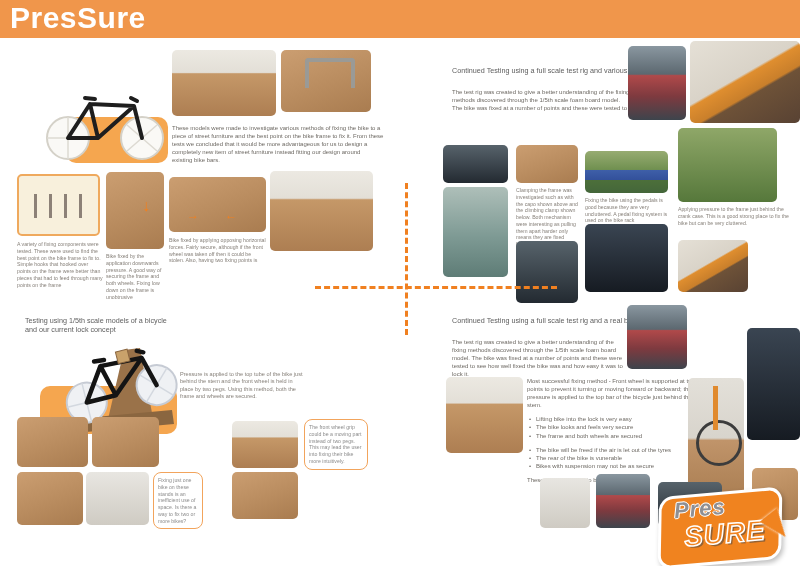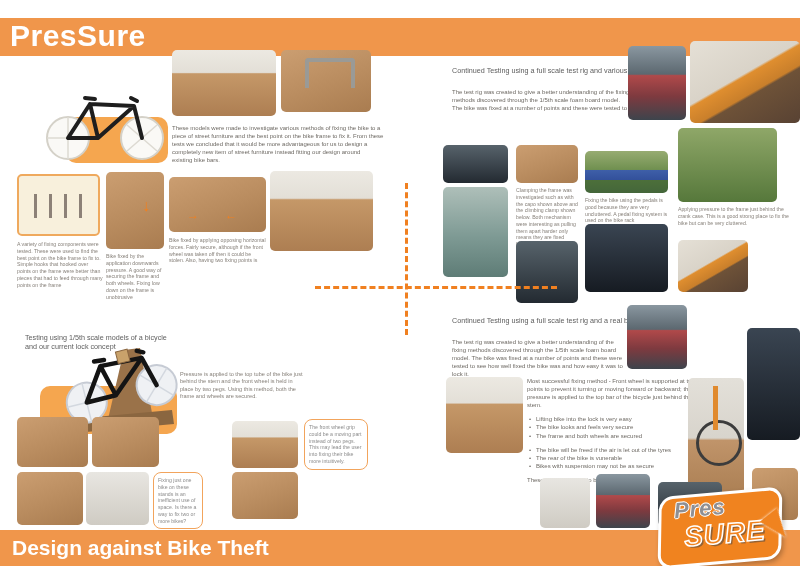--- a/index.html
+++ b/index.html
@@ -1,21 +1,21 @@
 <!DOCTYPE html>
 <html><head>
 <meta charset="utf-8">
 <style>
   html,body{margin:0;padding:0;background:#9a9a9a;}
   .poster{position:relative;width:800px;height:566px;background:#ffffff;overflow:hidden;
           font-family:"Liberation Sans",sans-serif;color:#5a5a5a;}
   .abs{position:absolute;}
   
   .bar{position:absolute;left:0;width:800px;background:#F0964B;}
-  .bar.top{top:18px;height:38px;}
+  .bar.top{top:0;height:38px;}
   .bar.bottom{top:530px;height:36px;}
   .bar h1{margin:0;padding:0 0 0 10px;font-size:30px;line-height:36px;font-weight:bold;color:#fff;letter-spacing:.5px;}
   .bar h2{margin:0;padding:0 0 0 12px;font-size:21px;line-height:36px;font-weight:bold;color:#fff;}
   
   .heading{font-size:7.2px;line-height:1.3;color:#5d5d5d;}
   .body{font-size:6px;line-height:1.35;color:#6e6a64;white-space:pre-line;}
   .cap{font-size:5.2px;line-height:1.3;color:#87817a;}
   .callout{border:1.5px solid #F2A45C;border-radius:8px;background:#fff;padding:4px 4px;
            font-size:5.2px;line-height:1.3;color:#8c8c8c;box-sizing:border-box;}
   
@@ -127,21 +127,21 @@
   <div class="abs cap" style="left:585px;top:197px;width:83px;">Fixing the bike using the pedals is good because they are very uncluttered. A pedal fixing system is used on the bike rack</div>
   <div class="ph navy" style="left:585px;top:224px;width:83px;height:68px;"></div>
 
   <div class="ph grass" style="left:678px;top:128px;width:99px;height:74px;"></div>
   <div class="abs cap" style="left:678px;top:206px;width:114px;">Applying pressure to the frame just behind the crank case. This is a good strong place to fix the bike but can be very cluttered.</div>
   <div class="ph obike" style="left:678px;top:240px;width:70px;height:52px;"></div>
 
   <div class="dash-v" style="left:405px;top:183px;height:152px;"></div>
   <div class="dash-h" style="left:315px;top:286px;width:242px;"></div>
 
-  <div class="abs heading" style="left:25px;top:333px;width:155px;">Testing using 1/5th scale models of a bicycle and our current lock concept</div>
+  <div class="abs heading" style="left:25px;top:316px;width:155px;">Testing using 1/5th scale models of a bicycle and our current lock concept</div>
 
   <div class="orect" style="left:40px;top:386px;width:137px;height:48px;"></div>
   <svg class="abs" style="left:50px;top:332px;" width="145" height="104" viewBox="0 0 145 104">
     <polygon points="74,18 90,16 104,92 56,96" fill="#9A7249"></polygon>
     <polygon points="34,86 122,78 124,92 36,100" fill="#8A6640"></polygon>
     <g transform="rotate(-14 70 55)">
       <g fill="#EFF1F4" stroke="#C6CBD4" stroke-width="2">
         <circle cx="34" cy="62" r="20"></circle>
           <circle cx="106" cy="62" r="20"></circle>
       </g>
@@ -194,23 +194,20 @@
   <div class="ph wheelph" style="left:688px;top:378px;width:56px;height:125px;">
     <div style="position:absolute;left:8px;top:42px;width:40px;height:40px;border:3px solid #3c3c3c;border-radius:50%;"></div>
     <div style="position:absolute;left:25px;top:8px;width:5px;height:44px;background:#E08A2E;"></div>
   </div>
 
   <div class="ph room" style="left:540px;top:478px;width:50px;height:50px;"></div>
   <div class="ph indoor2" style="left:596px;top:474px;width:54px;height:54px;"></div>
   <div class="ph dark" style="left:658px;top:482px;width:64px;height:44px;"></div>
   <div class="ph c2" style="left:752px;top:468px;width:46px;height:52px;"></div>
 
-  <footer class="bar bottom">
-    <h2>Design against Bike Theft</h2>
-  </footer>
 
   <div class="logo">
     <div class="logo-shape"></div>
     <div class="logo-pres">Pres</div>
     <div class="logo-sure">SURE</div>
     <div class="logo-arrow"></div>
   </div>
 
 </div>
 

